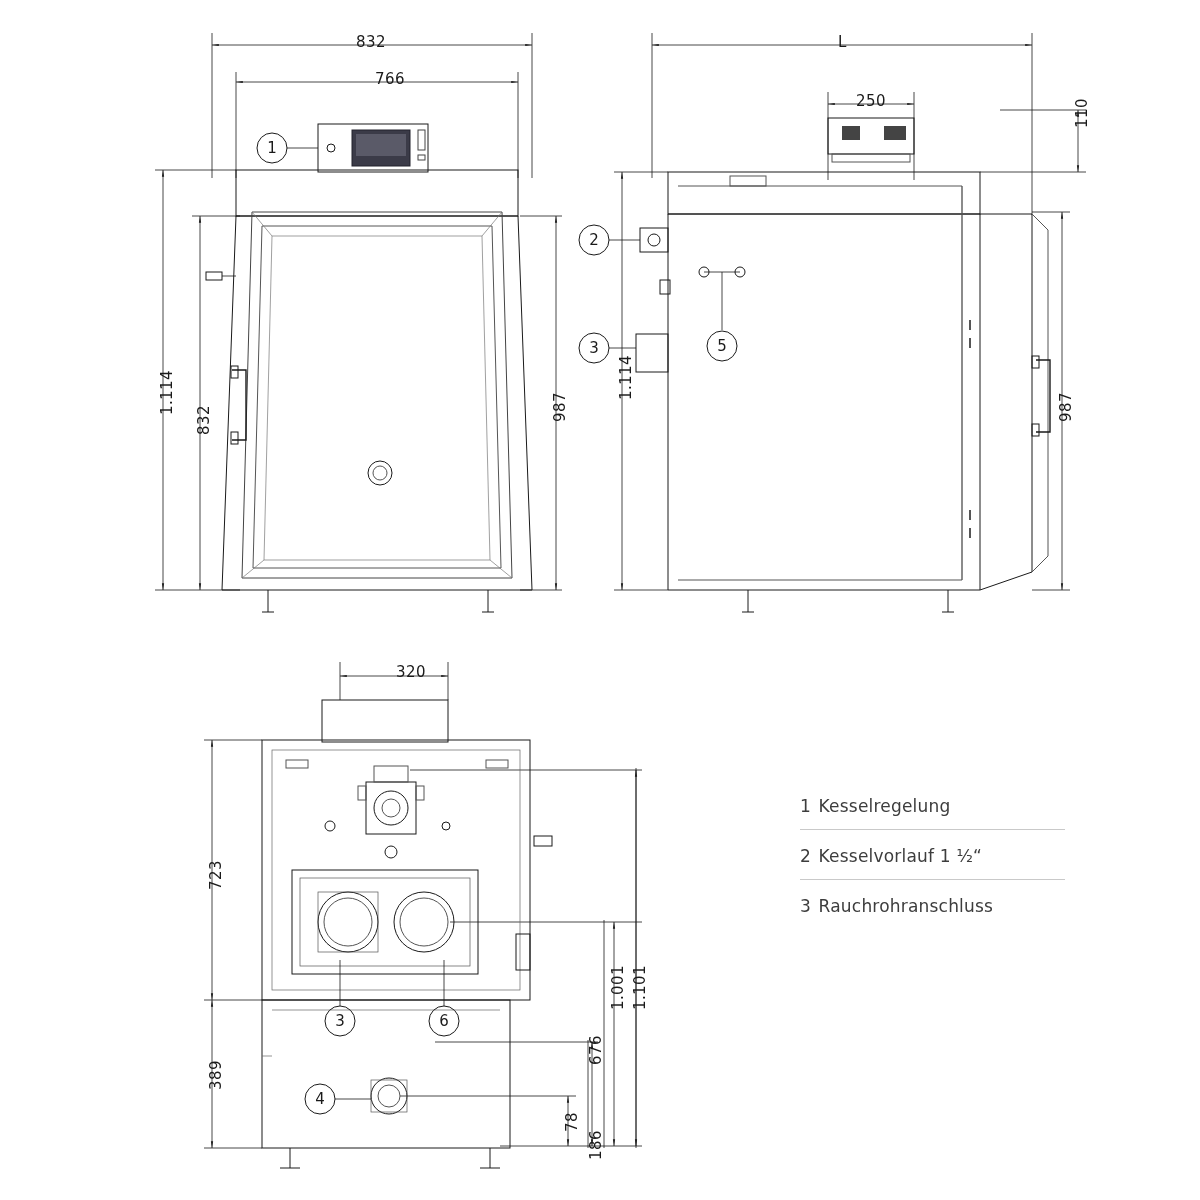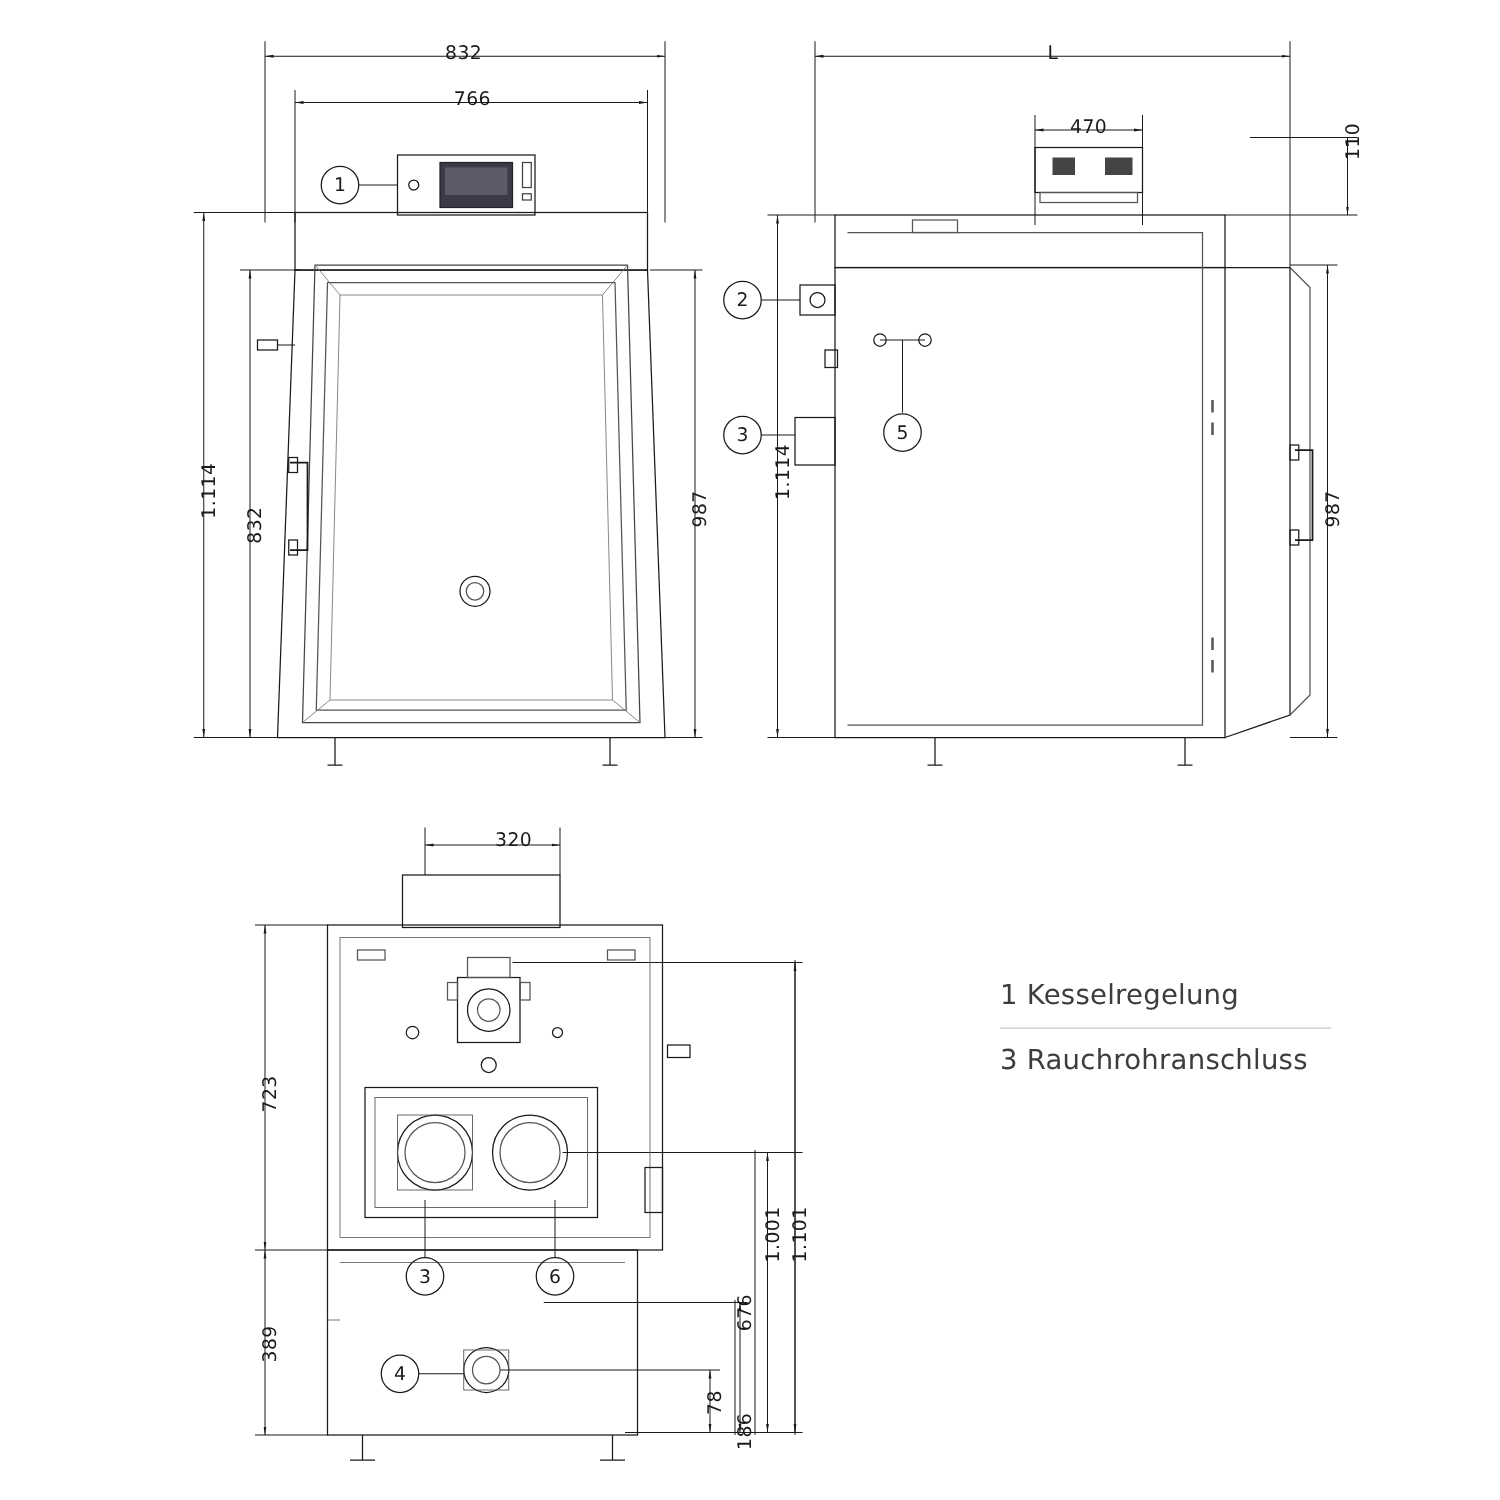--- a/index.html
+++ b/index.html
@@ -46,24 +46,24 @@
     line-height: 24px;
   }
   #legend {
     position: absolute;
     left: 800px;
     top: 780px;
     width: 265px;
   }
   .legend-row {
     font-family: "DejaVu Sans", sans-serif;
-    font-size: 22px;
+    font-size: 17px;
     color: #3d3d3d;
     padding: 0 0 13px 0;
-    margin: 4px 0 13px 0;
+    margin: 16px 0 13px 0;
     border-bottom: 1px solid #c9c9c9;
     letter-spacing: 0.2px;
   }
   .legend-row:last-child {
     border-bottom: none;
   }
   .legend-num {
     display: inline-block;
     min-width: 13px;
   }
@@ -289,28 +289,28 @@
       <circle cx="340" cy="1021" r="15" stroke="#1a1a1a"></circle>
       <line x1="340" y1="1006" x2="340" y2="960" stroke="#1a1a1a" stroke-width="0.8"></line>
       <circle cx="444" cy="1021" r="15" stroke="#1a1a1a"></circle>
       <line x1="444" y1="1006" x2="444" y2="960" stroke="#1a1a1a" stroke-width="0.8"></line>
       <circle cx="320" cy="1099" r="15" stroke="#1a1a1a"></circle>
       <line x1="335" y1="1099" x2="371" y2="1099" stroke="#1a1a1a" stroke-width="0.8"></line>
     </g>
   </svg>
 
   <div class="dim-text" style="left:356px; top:33px;">832</div>
-  <div class="dim-text" style="left:363px; top:70px;">766</div>
+  <div class="dim-text" style="left:375px; top:70px;">766</div>
   <div class="dim-text vert" style="left:158px; top:415px;">1.114</div>
   <div class="dim-text vert" style="left:195px; top:435px;">832</div>
   <div class="dim-text vert" style="left:551px; top:422px;">987</div>
   <div class="callout-num" style="left:260px; top:136px;">1</div>
 
   <div class="dim-text" style="left:838px; top:33px;">L</div>
-  <div class="dim-text" style="left:856px; top:92px;">470</div>
+  <div class="dim-text" style="left:856px; top:92px;">250</div>
   <div class="dim-text vert" style="left:1073px; top:128px;">110</div>
   <div class="dim-text vert" style="left:617px; top:400px;">1.114</div>
   <div class="dim-text vert" style="left:1057px; top:422px;">987</div>
   <div class="callout-num" style="left:582px; top:228px;">2</div>
   <div class="callout-num" style="left:582px; top:336px;">3</div>
   <div class="callout-num" style="left:710px; top:334px;">5</div>
 
   <div class="dim-text" style="left:396px; top:663px;">320</div>
   <div class="dim-text vert" style="left:207px; top:890px;">723</div>
   <div class="dim-text vert" style="left:207px; top:1090px;">389</div>
@@ -322,18 +322,22 @@
   <div class="callout-num" style="left:328px; top:1009px;">3</div>
   <div class="callout-num" style="left:432px; top:1009px;">6</div>
   <div class="callout-num" style="left:308px; top:1087px;">4</div>
 
   <div id="legend">
     <div class="legend-row">
       <span class="legend-num">1</span>
       <span>Kesselregelung</span>
     </div>
     <div class="legend-row">
+      <span class="legend-num">2</span>
+      <span>Kesselvorlauf 1 ½“</span>
+    </div>
+    <div class="legend-row">
       <span class="legend-num">3</span>
       <span>Rauchrohranschluss</span>
     </div>
   </div>
 
 </div>
 
 </body></html>

